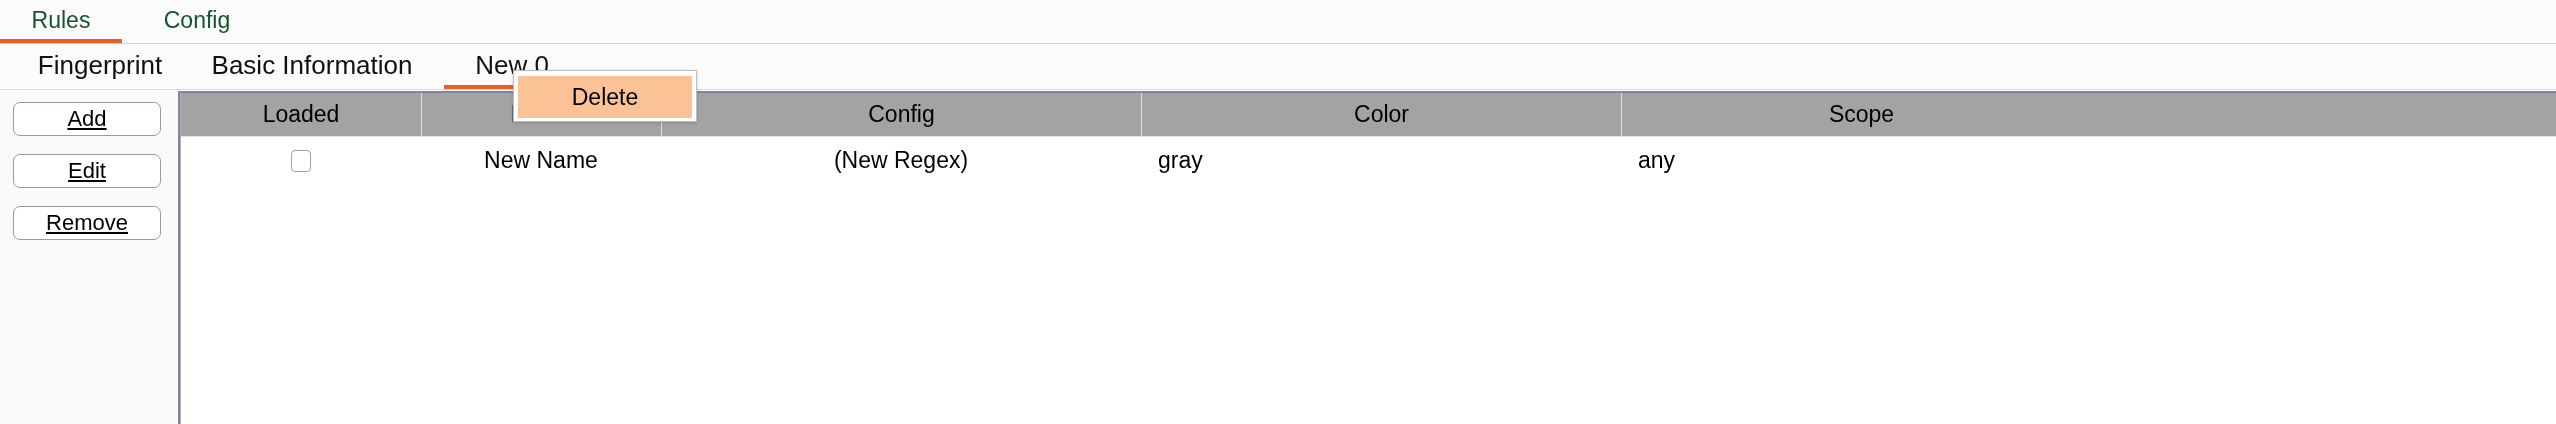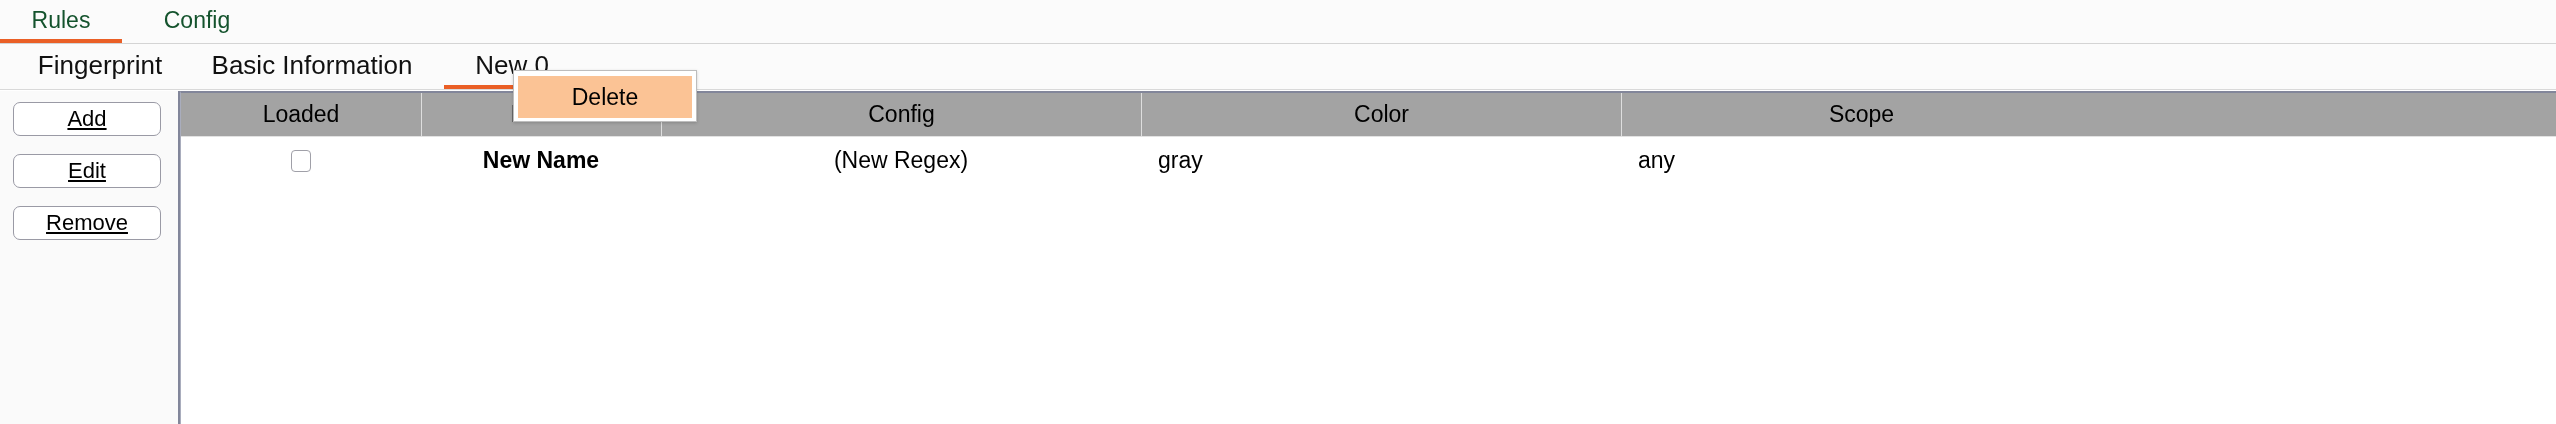--- a/index.html
+++ b/index.html
@@ -162,21 +162,21 @@
     top: 0;
     height: 46px;
     line-height: 46px;
     font-size: 23px;
     color: #000000;
     white-space: nowrap;
     cursor: default;
     box-sizing: border-box;
   }
   #td-loaded { left: 0px;    width: 240px; text-align: center; }
-  #td-name   { left: 240px;  width: 240px; text-align: center; font-weight: bold; }
+  #td-name   { left: 240px;  width: 240px; text-align: center; }
   #td-regex  { left: 480px;  width: 480px; text-align: center; }
   #td-color  { left: 960px;  width: 480px; padding-left: 17px; }
   #td-scope  { left: 1440px; width: 480px; padding-left: 17px; }
   #td-engine { left: 1920px; width: 456px; padding-left: 17px; }
 
   .checkbox {
     display: inline-block;
     width: 18px;
     height: 20px;
     border: 1px solid #a0a0a8;

